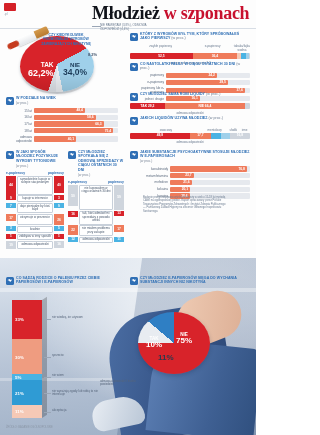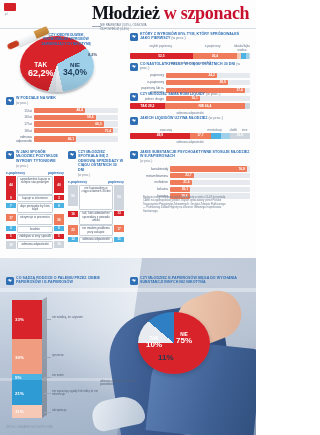--- a/index.html
+++ b/index.html
@@ -85,21 +85,21 @@
     position:absolute;left:0px;top:2px;width:46px;height:9px;transform:rotate(-24deg);
   }
   .cig .body{position:absolute;left:10px;top:0;width:34px;height:8px;background:linear-gradient(180deg,#fff,#e3e6ea);border-radius:2px;
     box-shadow:0 1px 1px rgba(0,0,0,.18);}
   .cig .filt{position:absolute;left:30px;top:0;width:14px;height:8px;background:linear-gradient(180deg,#d49b4e,#b87a2e);border-radius:0 2px 2px 0;}
   .cig .emb{position:absolute;left:0;top:1px;width:12px;height:6px;background:#c53b1e;border-radius:3px;filter:blur(.4px);}
   .pie-cap{
     position:absolute;left:30px;top:1px;width:60px;text-align:center;
     font-size:3.5px;line-height:4.4px;font-weight:700;color:#2f6fb5;text-transform:uppercase;
   }
-  .lab-tak{position:absolute;left:22px;top:30px;color:#fff;font-weight:700;text-align:center;}
+  .lab-tak{position:absolute;left:22px;top:30px;color:#fff;font-weight:700;text-align:right;}
   .lab-tak .k{font-size:6.5px;line-height:6.5px;}
   .lab-tak .v{font-size:9px;line-height:9.5px;}
   .lab-nie{position:absolute;left:57px;top:30px;color:#1b3a57;font-weight:700;text-align:center;}
   .lab-nie .k{font-size:6px;line-height:6px;}
   .lab-nie .v{font-size:8.5px;line-height:9px;}
   .lab-small{position:absolute;left:82px;top:20px;font-size:4px;font-weight:700;color:#44566e;}
   .pie-note{position:absolute;left:100px;top:24px;width:48px;font-size:3px;line-height:3.8px;color:#6b7b90;}
   .pie-leader{position:absolute;left:92px;top:26px;width:9px;height:1px;background:#9aa6b6;}
 
   

